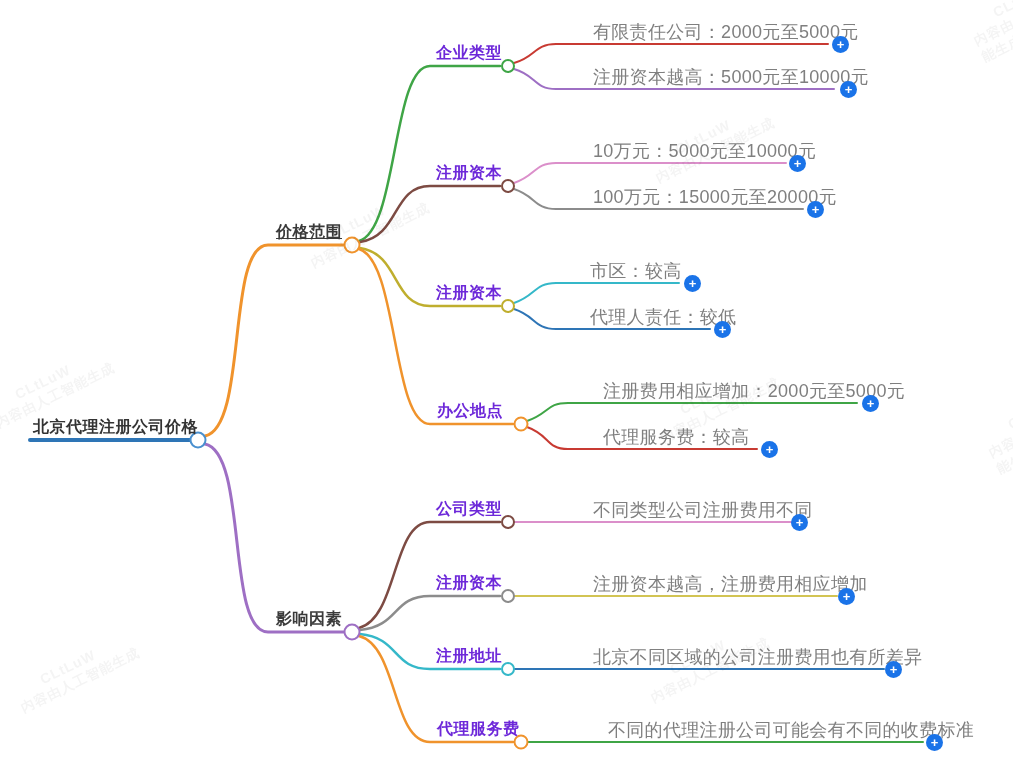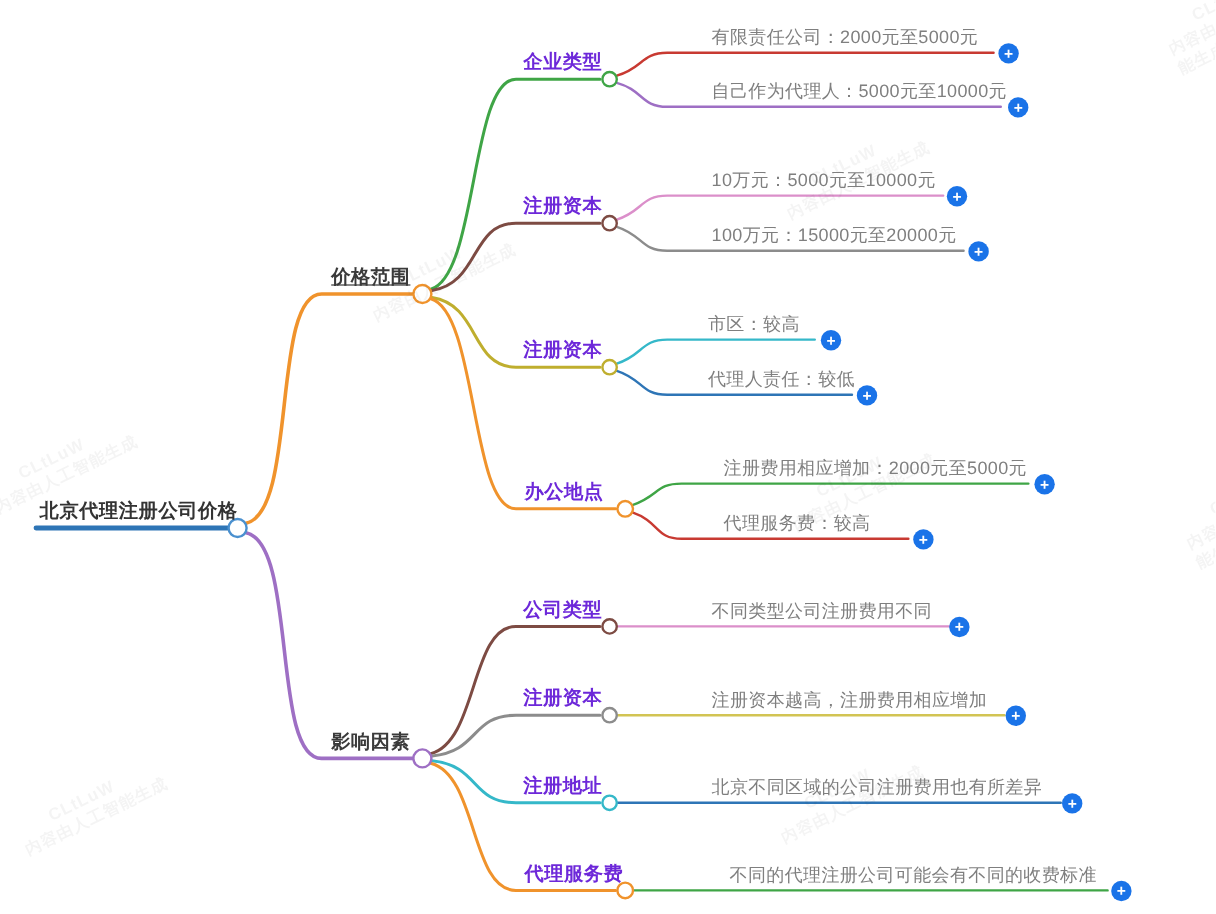--- a/index.html
+++ b/index.html
@@ -3,21 +3,21 @@
 <meta charset="utf-8">
 <style>
   html,body{margin:0;padding:0;background:#ffffff;}
   body{font-family:"Liberation Sans","DejaVu Sans",sans-serif;}
   .canvas{position:relative;width:1013px;height:762px;background:#ffffff;overflow:hidden;}
   .links{position:absolute;left:0;top:0;}
   .label{position:absolute;white-space:nowrap;line-height:20px;}
   .root-label{font-size:16px;font-weight:bold;color:#333333;letter-spacing:.5px;}
   .branch-label{font-size:16px;font-weight:bold;color:#3a3a3a;letter-spacing:.5px;}
   .topic-label{font-size:16px;font-weight:bold;color:#6d28d9;letter-spacing:.5px;}
-  .leaf-label{font-size:15px;color:#7f7f7f;letter-spacing:.3px;}
+  .leaf-label{font-size:18px;color:#7f7f7f;letter-spacing:.3px;}
   .plus-btn{position:absolute;width:17px;height:17px;border-radius:50%;
     background:#1a73e8;color:#ffffff;font-size:13px;font-weight:bold;
     text-align:center;line-height:17px;cursor:pointer;user-select:none;}
   .wm{position:absolute;transform:rotate(-26deg);transform-origin:left top;
     color:rgba(60,60,60,0.055);pointer-events:none;line-height:18px;}
   .wm .wm1{display:block;margin-left:30px;font-size:14px;font-weight:bold;letter-spacing:1px;}
   .wm .wm2{display:block;font-size:13.5px;font-weight:bold;letter-spacing:1px;}
 </style>
 </head>
 <body>
@@ -104,21 +104,21 @@
 
   <div class="label branch-label" style="left:276px;top:222px;text-decoration:underline;">价格范围</div>
   <div class="label branch-label" style="left:276px;top:609px;">影响因素</div>
 
   <div class="label topic-label" style="left:436px;top:43px;">企业类型</div>
   <div class="label topic-label" style="left:436px;top:163px;">注册资本</div>
   <div class="label topic-label" style="left:436px;top:283px;">注册资本</div>
   <div class="label topic-label" style="left:437px;top:401px;">办公地点</div>
 
   <div class="label leaf-label" style="left:593px;top:22px;">有限责任公司：2000元至5000元</div>
-  <div class="label leaf-label" style="left:593px;top:67px;">自己作为代理人：5000元至10000元</div>
+  <div class="label leaf-label" style="left:593px;top:67px;">注册资本越高：5000元至10000元</div>
   <div class="label leaf-label" style="left:593px;top:141px;">10万元：5000元至10000元</div>
   <div class="label leaf-label" style="left:593px;top:187px;text-align:center;">100万元：15000元至20000元</div>
   <div class="label leaf-label" style="left:590px;top:261px;">市区：较高</div>
   <div class="label leaf-label" style="left:590px;top:307px;">代理人责任：较低</div>
   <div class="label leaf-label" style="left:603px;top:381px;">注册费用相应增加：2000元至5000元</div>
   <div class="label leaf-label" style="left:603px;top:427px;">代理服务费：较高</div>
 
   <div class="label topic-label" style="left:436px;top:499px;">公司类型</div>
   <div class="label topic-label" style="left:436px;top:573px;">注册资本</div>
   <div class="label topic-label" style="left:436px;top:646px;">注册地址</div>

